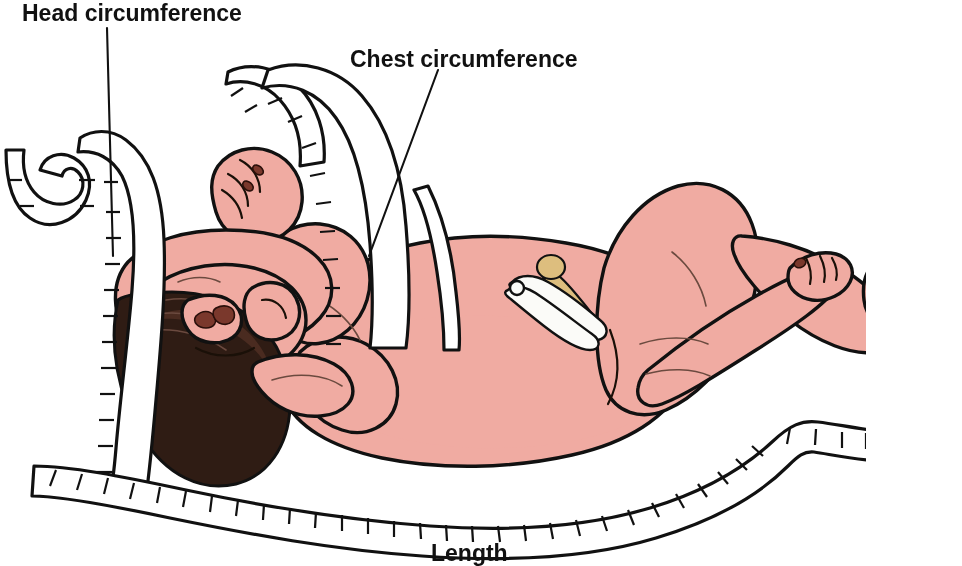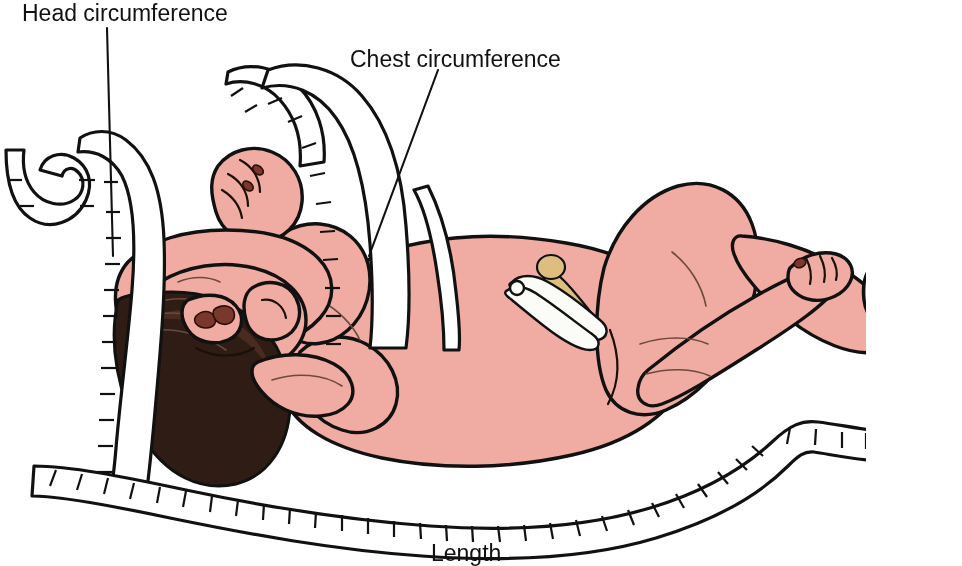--- a/index.html
+++ b/index.html
@@ -10,20 +10,21 @@
   }
   body {
     font-family: "Liberation Sans", sans-serif;
   }
   #figure {
     position: relative;
     width: 866px;
     height: 566px;
     background: #ffffff;
     overflow: hidden;
+    font-weight: bold;
   }
   #figure svg {
     display: block;
     width: 962px;
     height: 566px;
   }
   .label-text {
     font-family: "Liberation Sans", sans-serif;
     font-size: 23px;
     fill: #111111;

